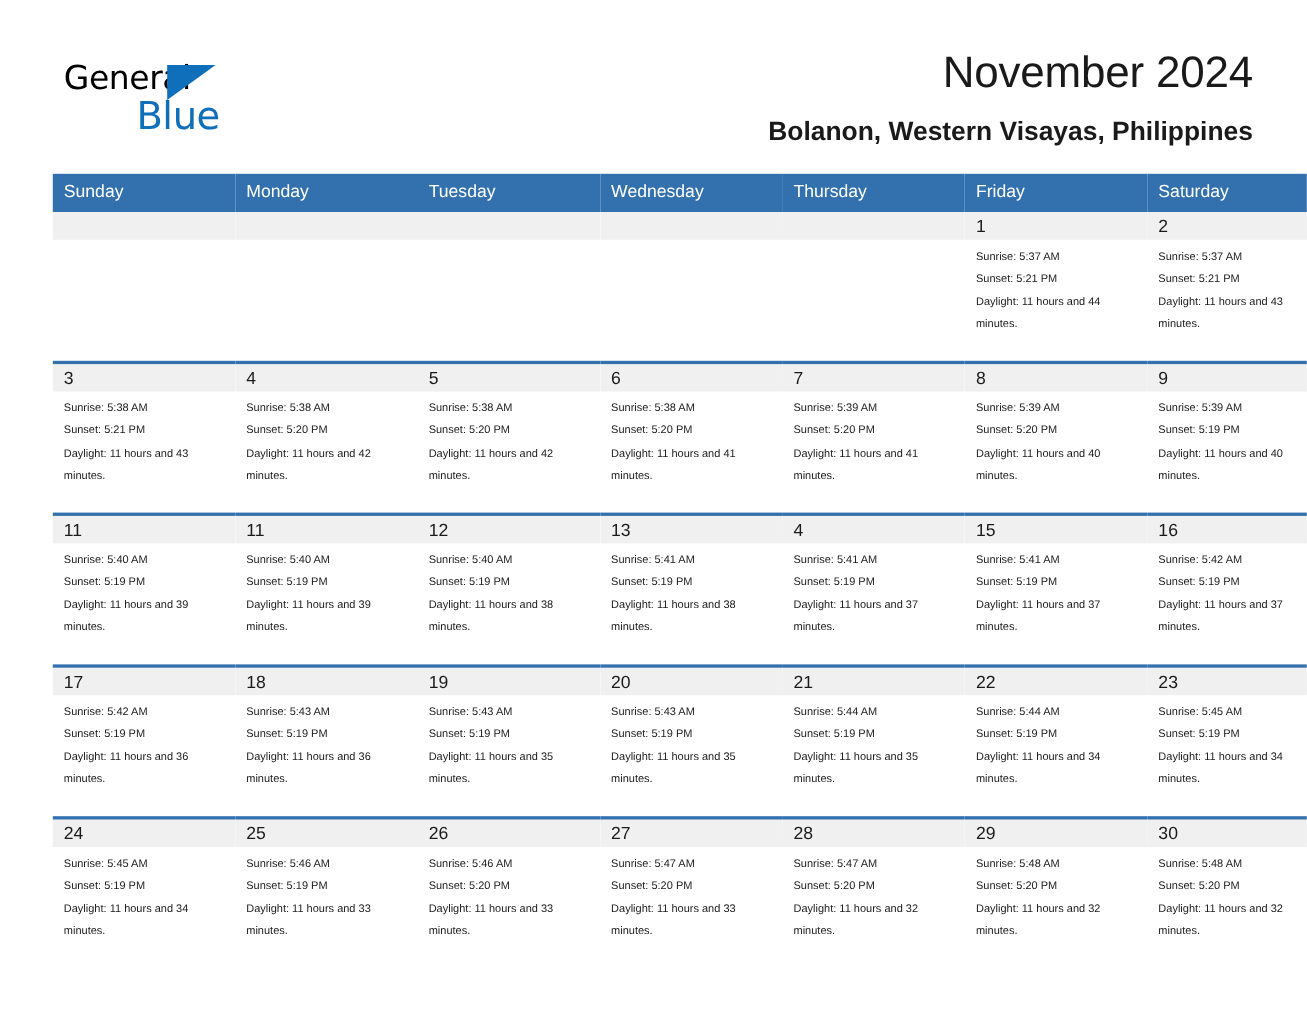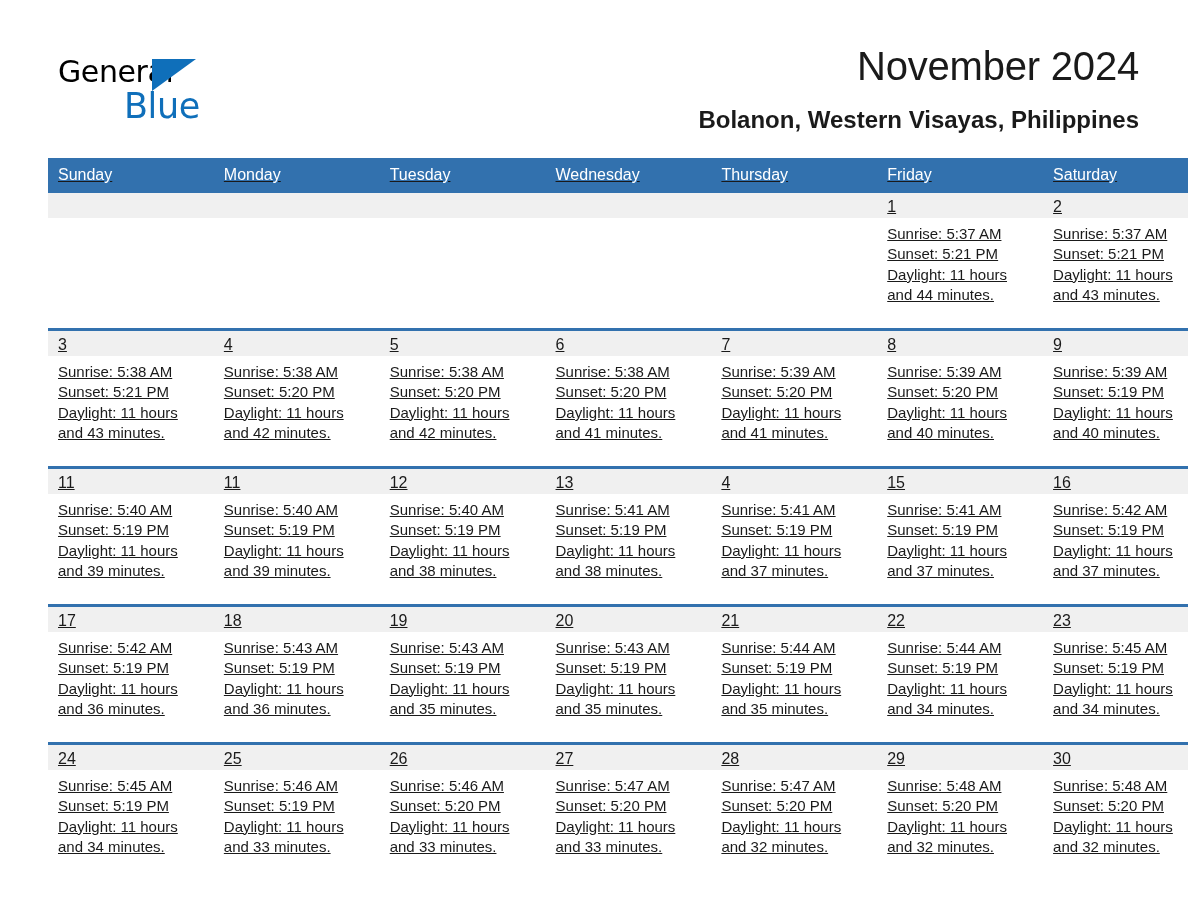--- a/index.html
+++ b/index.html
@@ -88,21 +88,20 @@
     text-align: right;
     white-space: nowrap;
   }
 
   
   .calendar {
     position: absolute;
     left: 48px;
     top: 158px;
     width: 1091px;
-    text-decoration: underline;
   }
   table.cal {
     width: 1091px;
     border-collapse: collapse;
     table-layout: fixed;
   }
   table.cal th {
     background: #3271ae;
     color: #ffffff;
     font-weight: normal;
@@ -131,21 +130,21 @@
     box-sizing: border-box;
     font-size: 16px;
     color: #1a1a1a;
     line-height: 22px;
   }
   td.daycell.empty .numband {
     background: #f0f0f0;
   }
   td.daycell .info {
     padding: 6px 8px 0 10px;
-    font-size: 15px;
+    font-size: 10px;
     line-height: 20.3px;
     color: #1a1a1a;
   }
   td.daycell .info div {
     white-space: nowrap;
   }
   td.daycell .info .wrap {
     white-space: normal;
   }
 </style>

